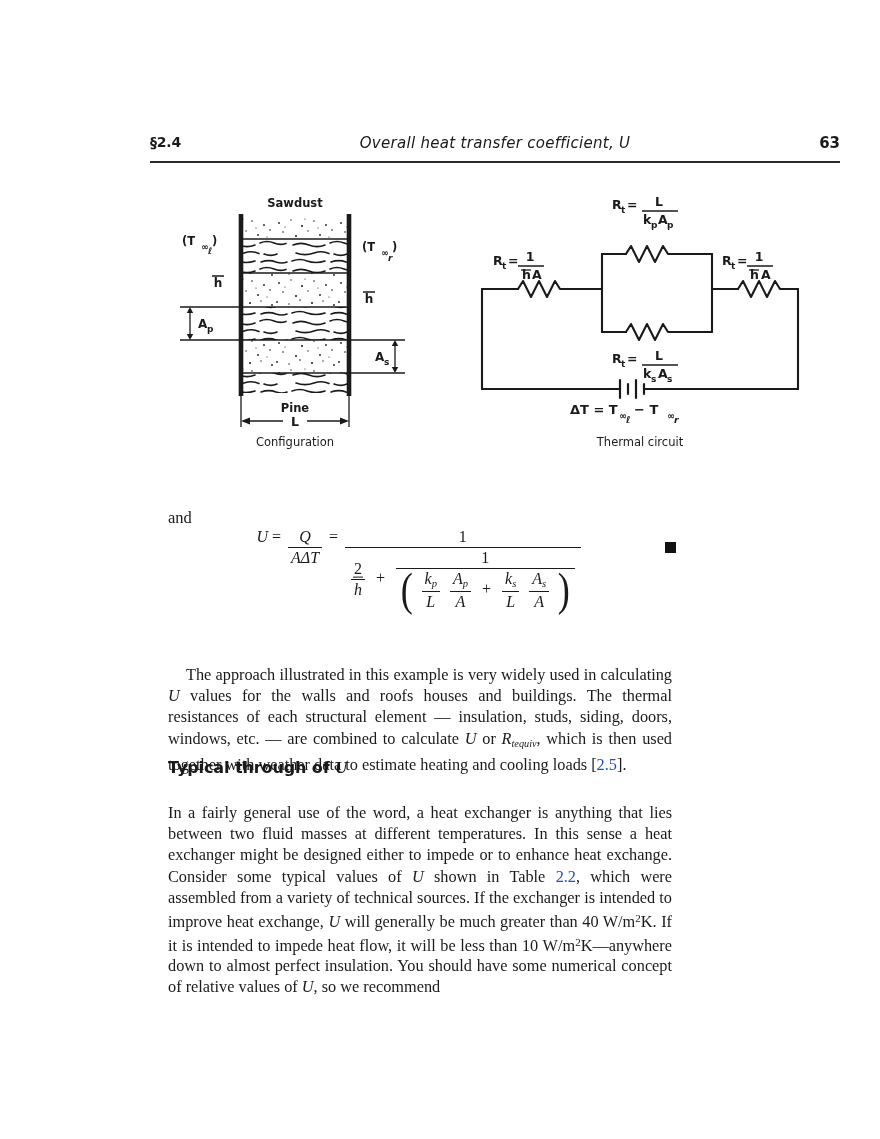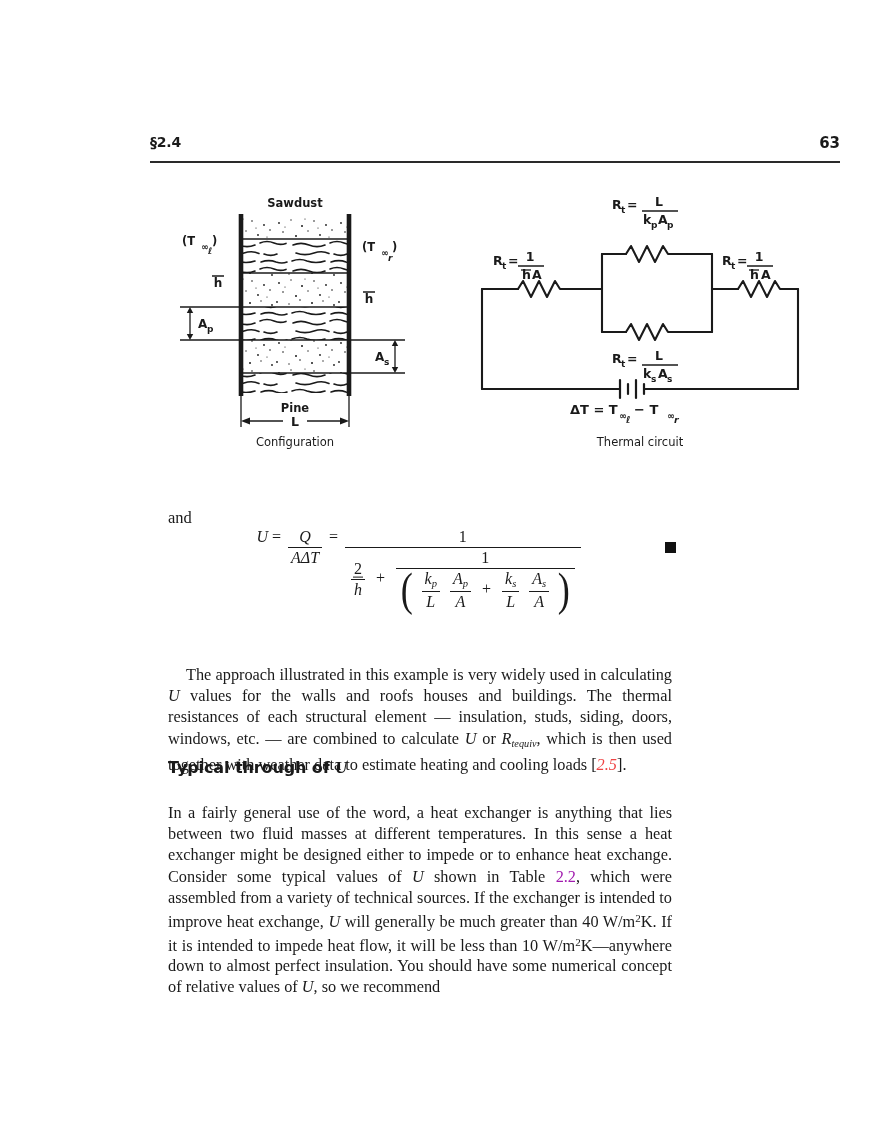--- a/index.html
+++ b/index.html
@@ -168,22 +168,22 @@
     width: 504px;
     font-size: 16.3px;
     line-height: 21.1px;
     text-align: justify;
     text-justify: inter-word;
   }
   .para.p1 { top: 648px; }
   .para.p2 { top: 786px; }
 
   .para .ital { font-style: italic; }
-  .ref-magenta { color: #ef4444; font-style: italic; }
-  .ref-blue { color: #a21caf; }
+  .ref-magenta { color: #1d4ed8; }
+  .ref-blue { color: #1d4ed8; }
 
   .subhead {
     position: absolute;
     left: 168px;
     top: 758px;
     font-family: "DejaVu Sans", sans-serif;
     font-weight: bold;
     font-size: 16px;
     letter-spacing: -0.1px;
   }
@@ -195,20 +195,21 @@
   }
   sup.small { font-size: 0.68em; vertical-align: 0.42em; }
 </style>
 </head>
 <body>
 
 <div class="page">
 
   <div class="runhead">
     <span class="runhead-left">§2.4</span>
+    <span class="runhead-center">Overall heat transfer coefficient, U</span>
     <span class="runhead-right">63</span>
   </div>
   <div class="runhead-rule"></div>
 
   <div class="figure">
     <svg class="fig-svg" width="690" height="262" viewBox="0 0 690 262">
       <defs>
 
         <pattern id="speck" width="62" height="30" patternUnits="userSpaceOnUse">
           <rect width="62" height="30" fill="#fff"></rect>

